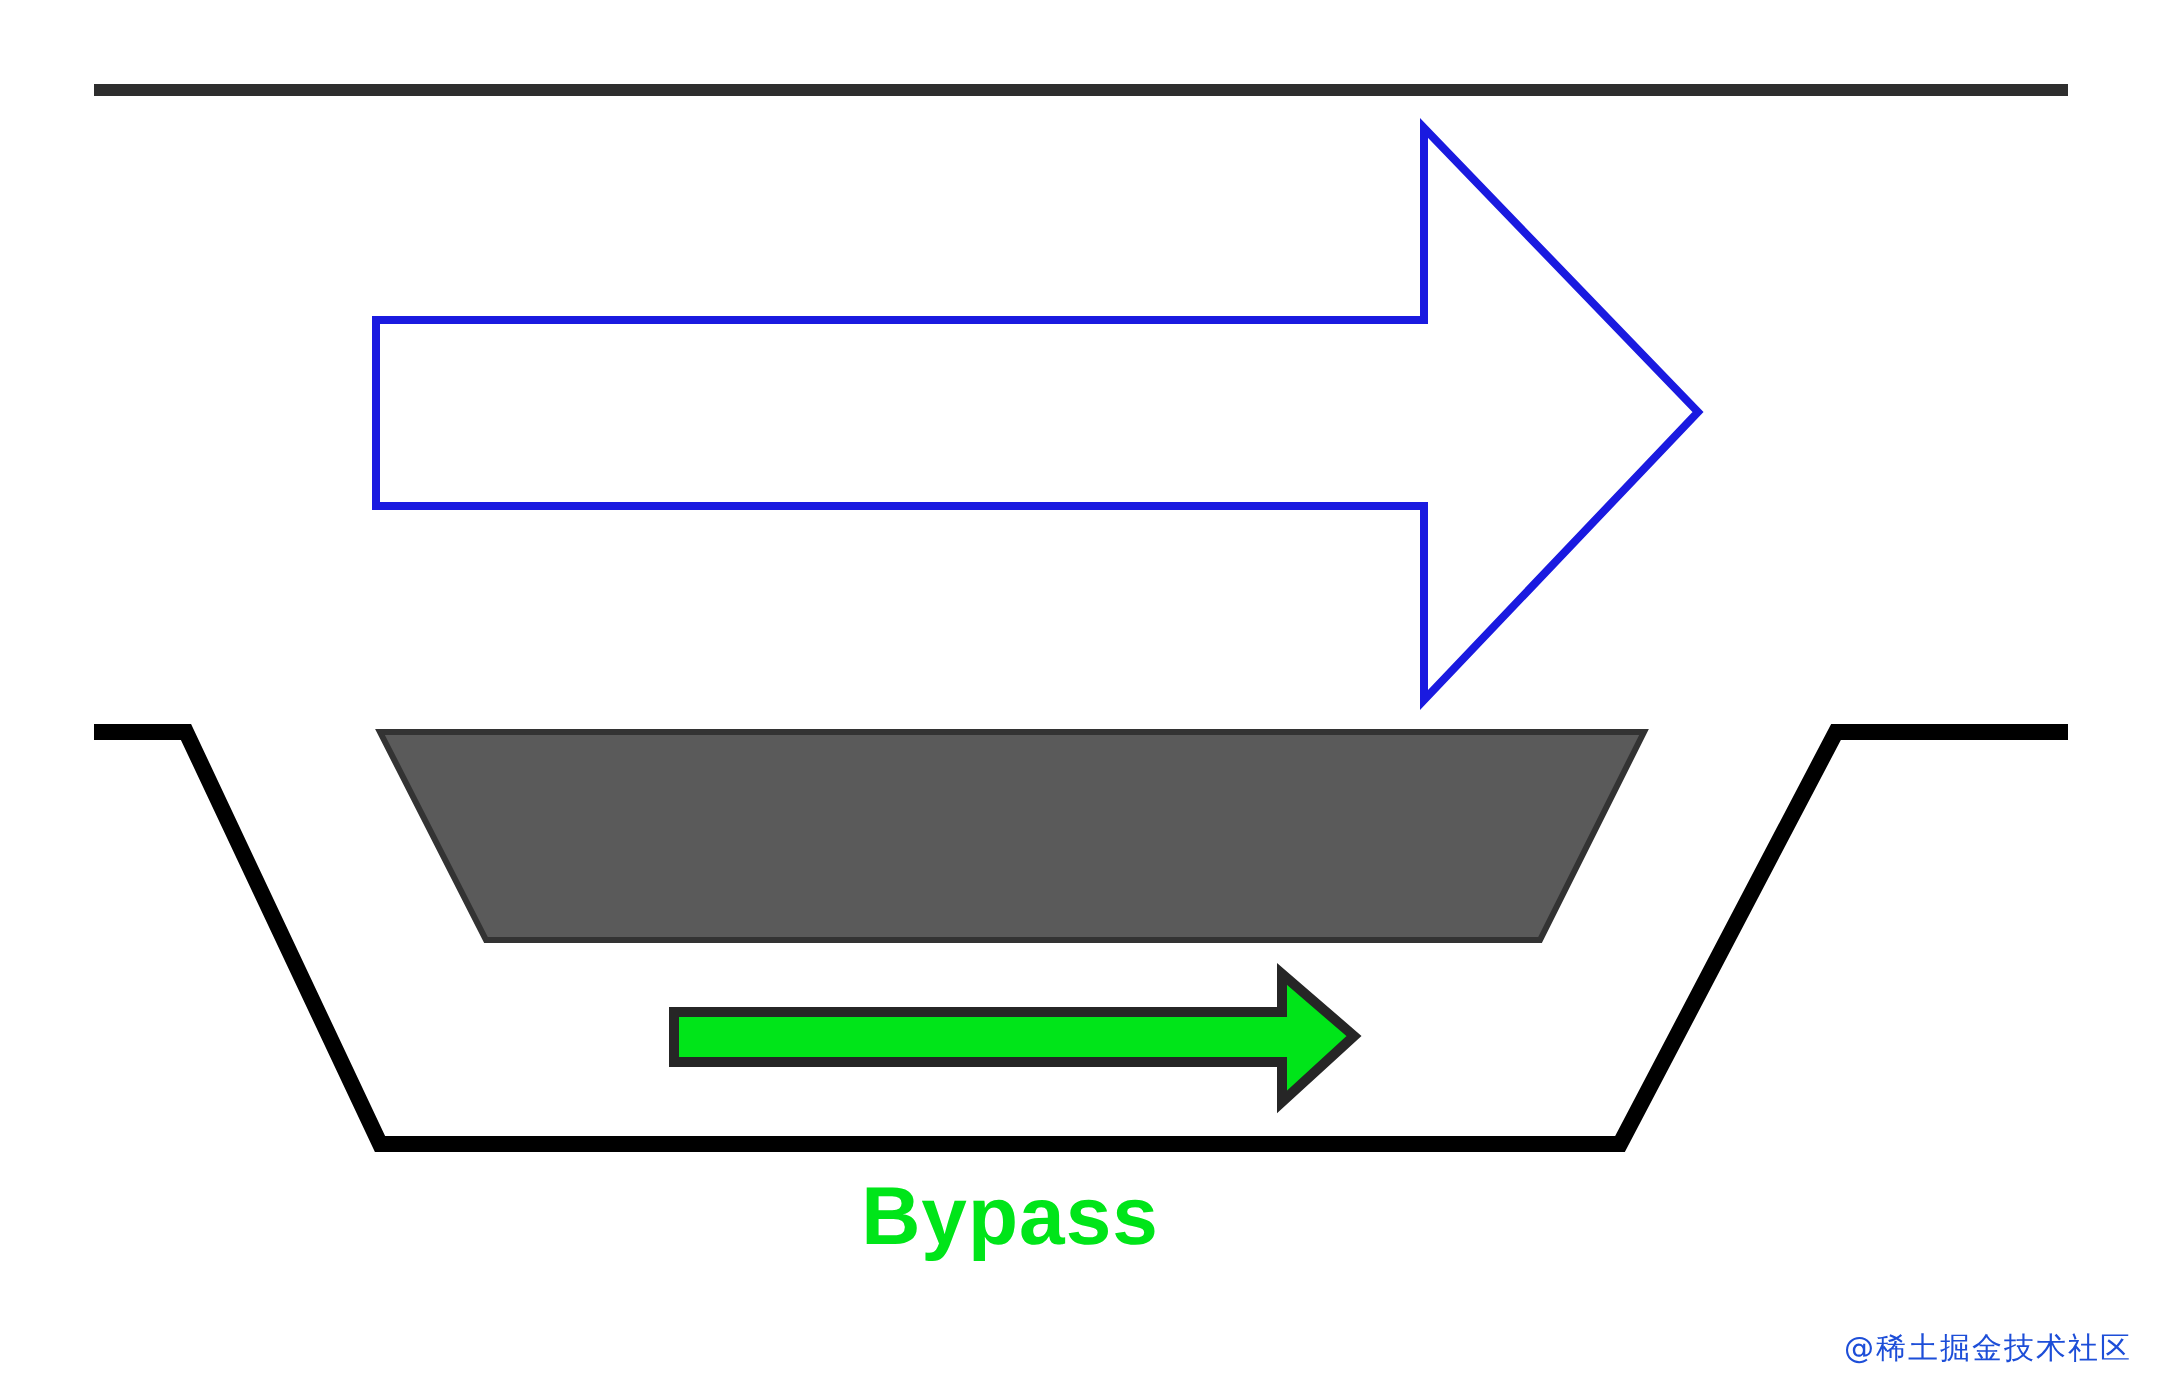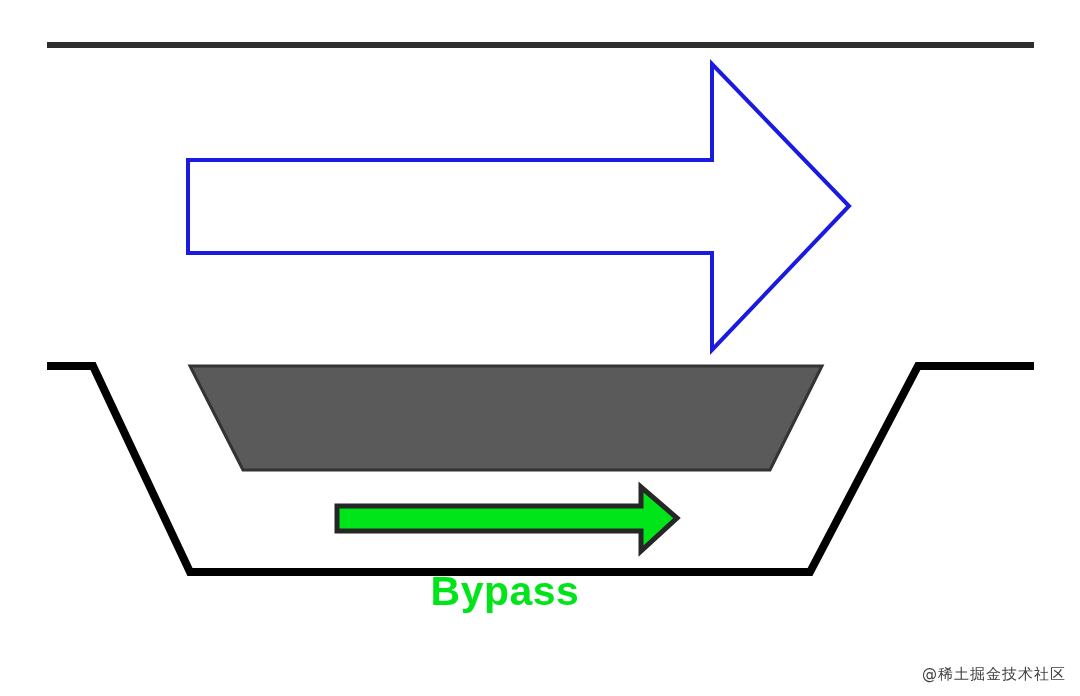--- a/index.html
+++ b/index.html
@@ -38,21 +38,21 @@
     text-align: center;
     font-family: "Liberation Sans", sans-serif;
     font-size: 32px;
     font-weight: 400;
     color: #1a1ae0;
     letter-spacing: 0.2px;
   }
   #bypass-label {
     left: 0;
     width: 1010px;
-    top: 568px;
+    top: 585px;
     text-align: center;
     font-family: "Liberation Sans", sans-serif;
     font-size: 41px;
     font-weight: 700;
     color: #00e519;
     letter-spacing: 0.5px;
   }
   #watermark {
     right: 14px;
     bottom: 12px;
@@ -77,15 +77,15 @@
     <polyline points="47,366 93,366 190,572 810,572 918,366 1034,366" fill="none" stroke="#000000" stroke-width="8" stroke-linejoin="miter" stroke-linecap="butt"></polyline>
 
     <polygon points="190,366 822,366 770,470 243,470" fill="#5a5a5a" stroke="#333333" stroke-width="3" stroke-linejoin="miter"></polygon>
 
     <polygon points="337,506 641,506 641,487 677,518 641,551 641,531 337,531" fill="#00e519" stroke="#262626" stroke-width="5" stroke-linejoin="miter" stroke-miterlimit="8"></polygon>
   </svg>
 
 
   <div class="lbl" id="bypass-label" style="color: rgb(0, 229, 25);">Bypass</div>
 
-  <div class="lbl" id="watermark" style="color: #404040;">@稀土掘金技术社区</div>
+  <div class="lbl" id="watermark" style="color: #1d4ed8;">@稀土掘金技术社区</div>
 
 </div>
 
 </body></html>

